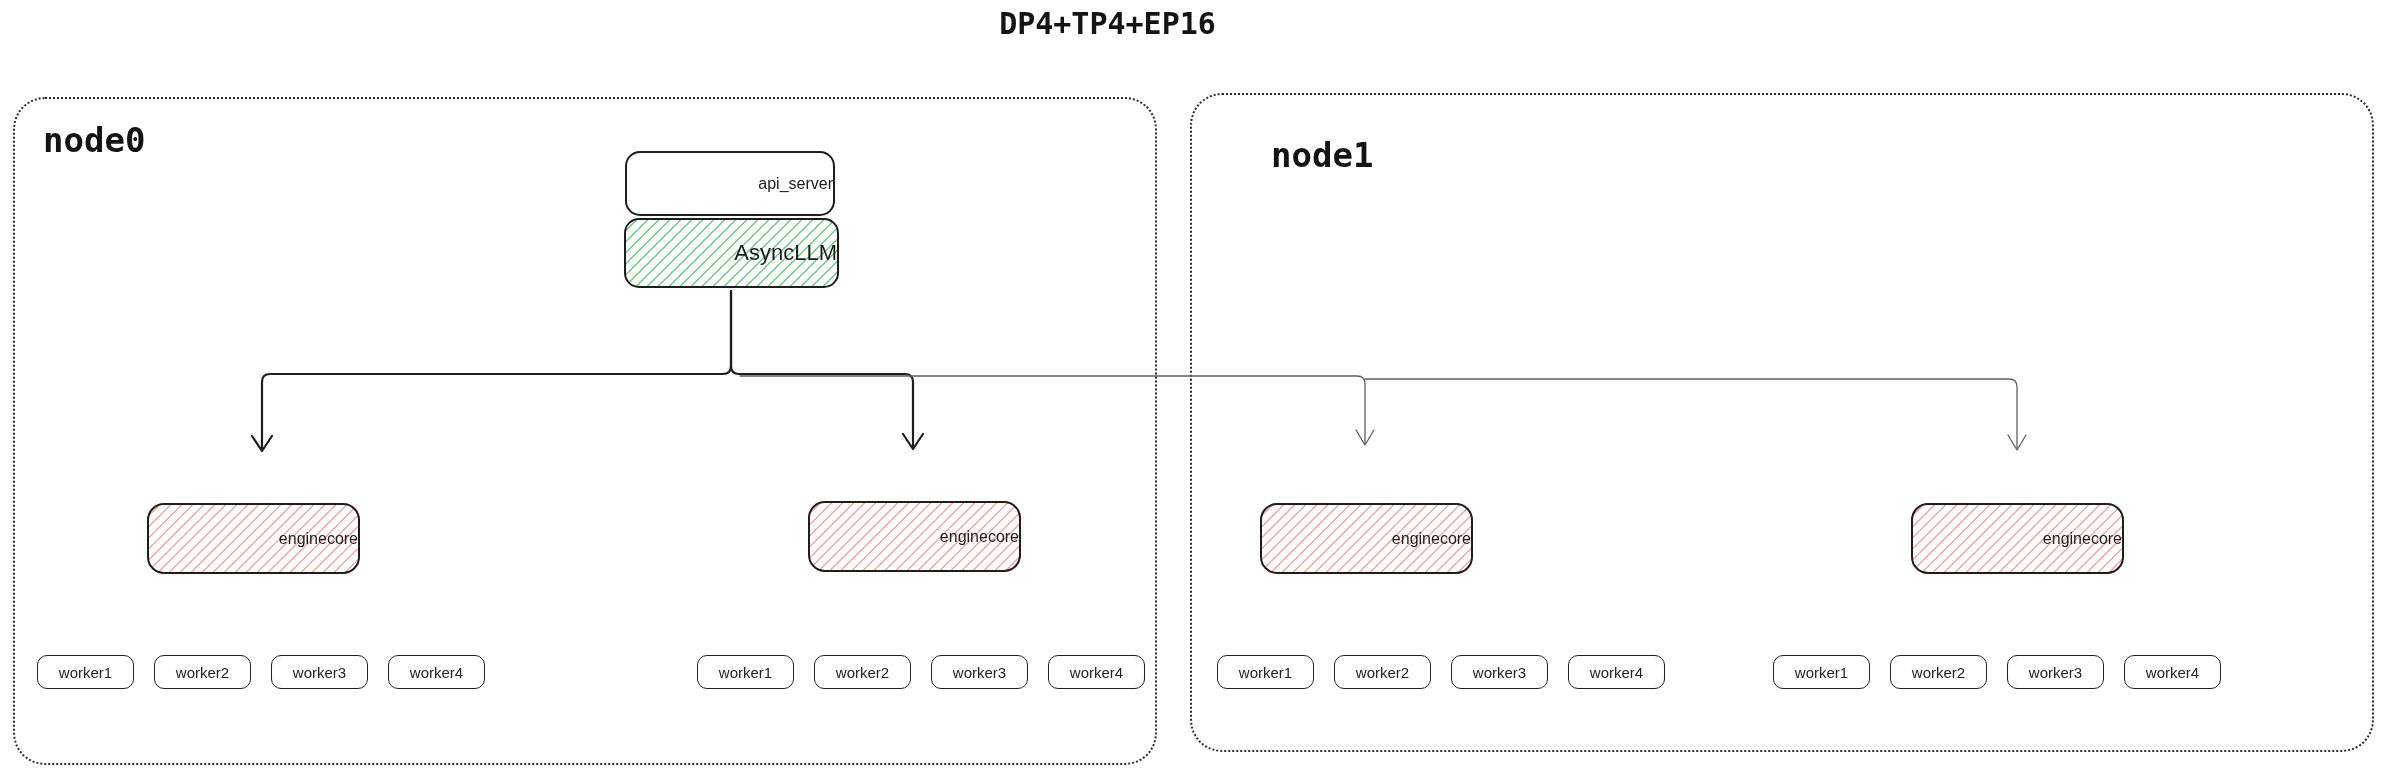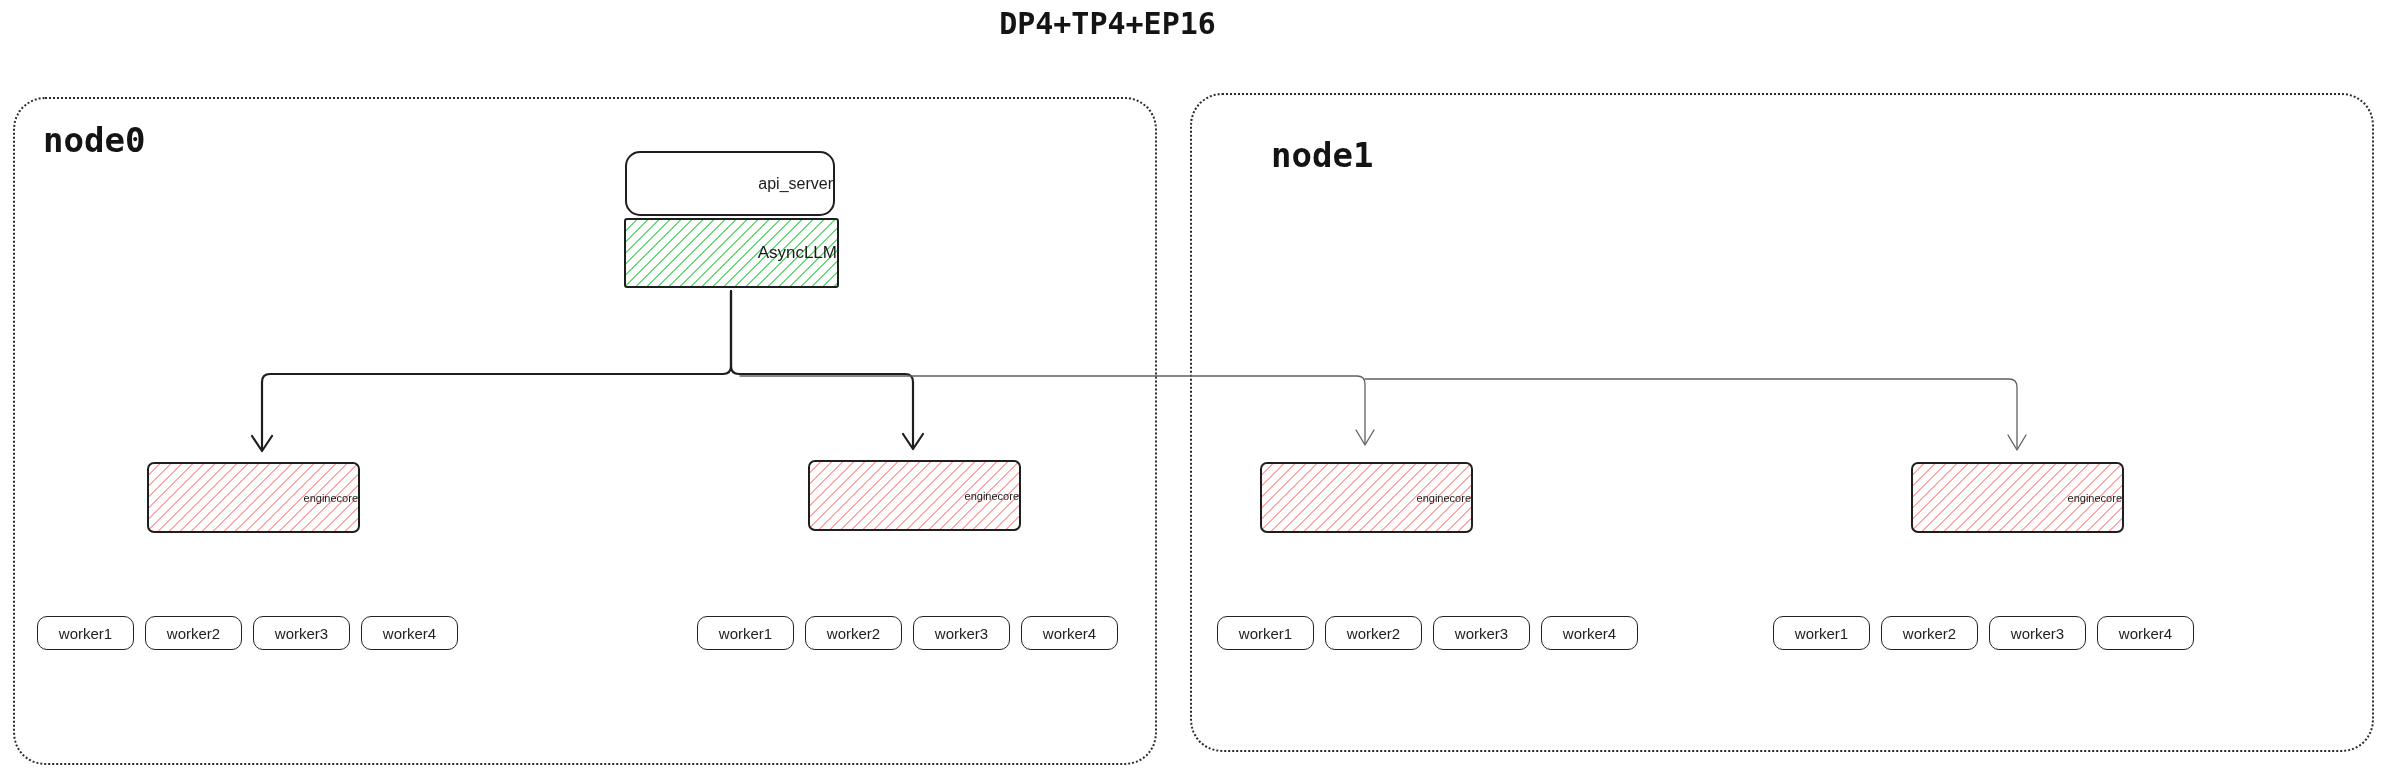--- a/index.html
+++ b/index.html
@@ -39,42 +39,43 @@
     position:absolute;border:2.2px solid var(--stroke);
     display:flex;align-items:center;justify-content:flex-end;
     background:var(--background);
   }
 
   .api-server{
     left:625px;top:151px;width:210px;height:65px;border-radius:15px;
     font-size:16px;color:#1b1b1b;
   }
   .asyncllm{
-    left:624px;top:218px;width:215px;height:70px;border-radius:3px;
-    font-size:17px;color:#1b1b1b;
+    left:624px;top:218px;width:215px;height:70px;border-radius:15px;
+    font-size:22px;color:#1b1b1b;
     background-color:var(--background);
     background-image:repeating-linear-gradient(135deg,
       transparent 0px, transparent 6.5px,
       var(--green-hatch) 6.5px, var(--green-hatch) 7.8px);
   }
 
   .enginecore{
-    width:213px;height:71px;border-radius:7px;font-size:11px;color:#1b1b1b;
+    width:213px;height:71px;border-radius:17px;font-size:16px;color:#1b1b1b;
     background-color:var(--background);
     background-image:repeating-linear-gradient(135deg,
       transparent 0px, transparent 6.5px,
       var(--red-hatch) 6.5px, var(--red-hatch) 7.8px);
+    margin-top:41px;
   }
   .enginecore.e1{position:absolute;left:147px;top:462px;}
   .enginecore.e2{position:absolute;left:808px;top:460px;}
   .enginecore.e3{position:absolute;left:1260px;top:462px;}
   .enginecore.e4{position:absolute;left:1911px;top:462px;}
 
   .worker-group{
-    position:absolute;top:616px;display:flex;gap:11px;
+    position:absolute;top:655px;display:flex;gap:20px;
   }
   .worker-group.g1{left:37px;}
   .worker-group.g2{left:697px;}
   .worker-group.g3{left:1217px;}
   .worker-group.g4{left:1773px;}
 
   .worker{
     width:97px;height:34px;border:1.8px solid #222;border-radius:10px;
     display:flex;align-items:center;justify-content:center;
     font-size:15px;color:#222;background:var(--background);

